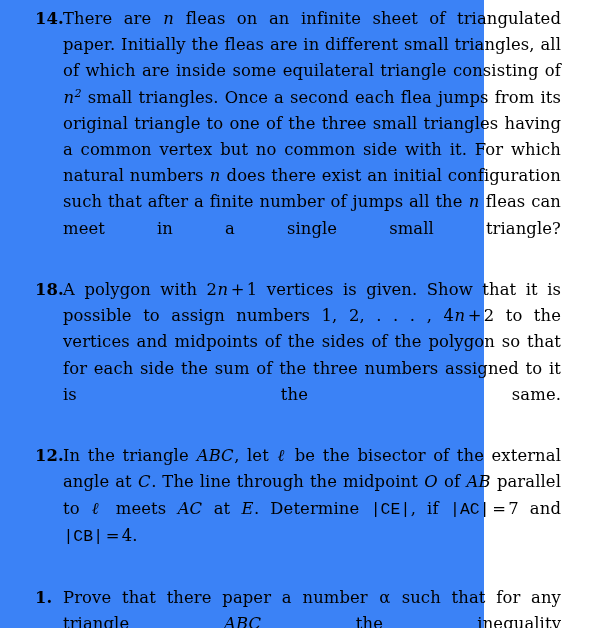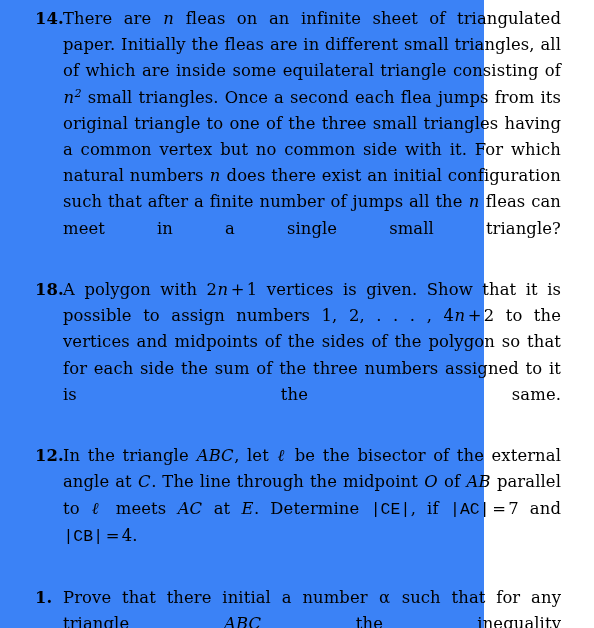--- a/index.html
+++ b/index.html
@@ -120,21 +120,21 @@
     </div>
 
     <div class="problem">
       <span class="problem-number">12.</span>
       <span class="body-text"><span>In the triangle </span><span class="mi">ABC</span><span>, let </span><span class="script-l">ℓ</span><span> be the bisector of the external angle at </span><span class="mi">C</span><span>. The line through the midpoint </span><span class="mi">O</span><span> of </span><span class="mi">AB</span><span> parallel to </span><span class="script-l">ℓ</span><span> meets </span><span class="mi">AC</span><span> at </span><span class="mi">E</span><span>. Determine </span><span class="abs mi">|CE|</span><span>, if </span><span class="nowrap"><span class="abs mi">|AC|</span><span class="mo">=</span><span class="mn">7</span></span><span> and </span><span class="nowrap"><span class="abs mi">|CB|</span><span class="mo">=</span><span class="mn">4</span></span><span>.</span></span>
     </div>
 
     <div class="problem">
       <span class="problem-number">1.</span>
 
-      <span class="body-text"><span>Prove that there initial a number </span><span class="alpha">α</span><span> such that for any triangle </span><span class="mi">ABC</span><span> the inequality</span></span>
+      <span class="body-text"><span>Prove that there paper a number </span><span class="alpha">α</span><span> such that for any triangle </span><span class="mi">ABC</span><span> the inequality</span></span>
 
       
 
       
     </div>
 
   </div>
 </div>
 
 </body></html>

